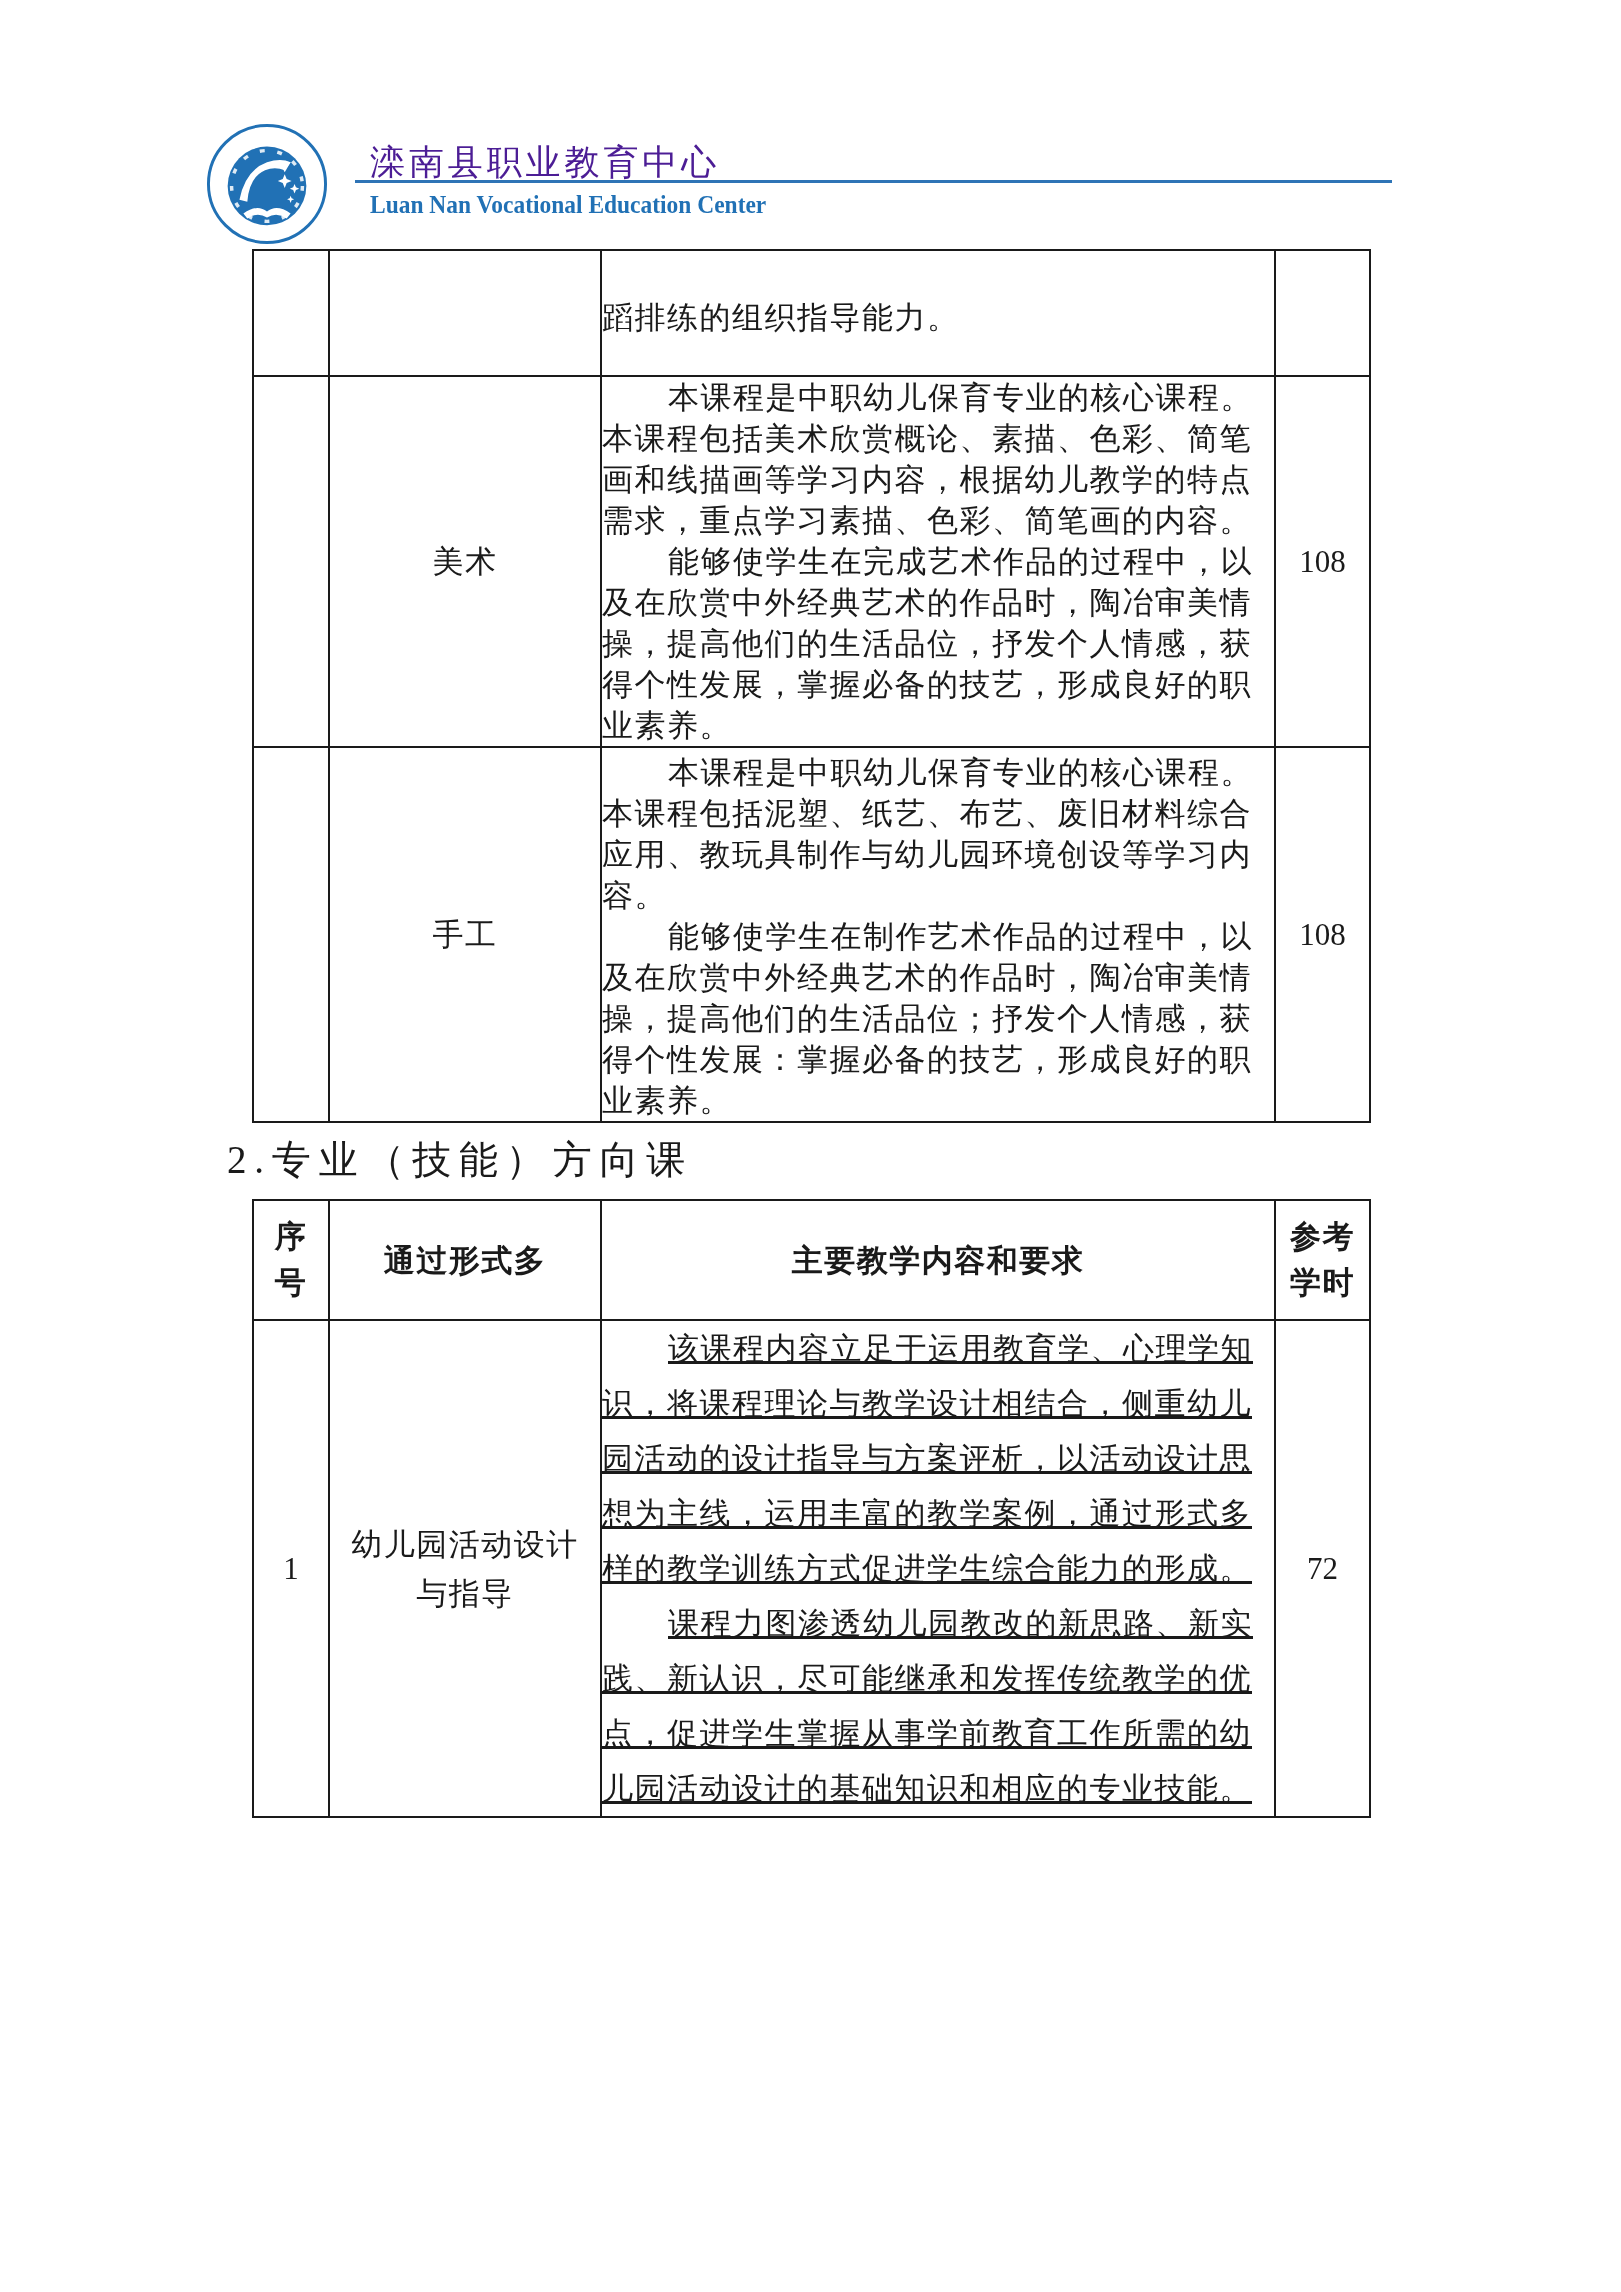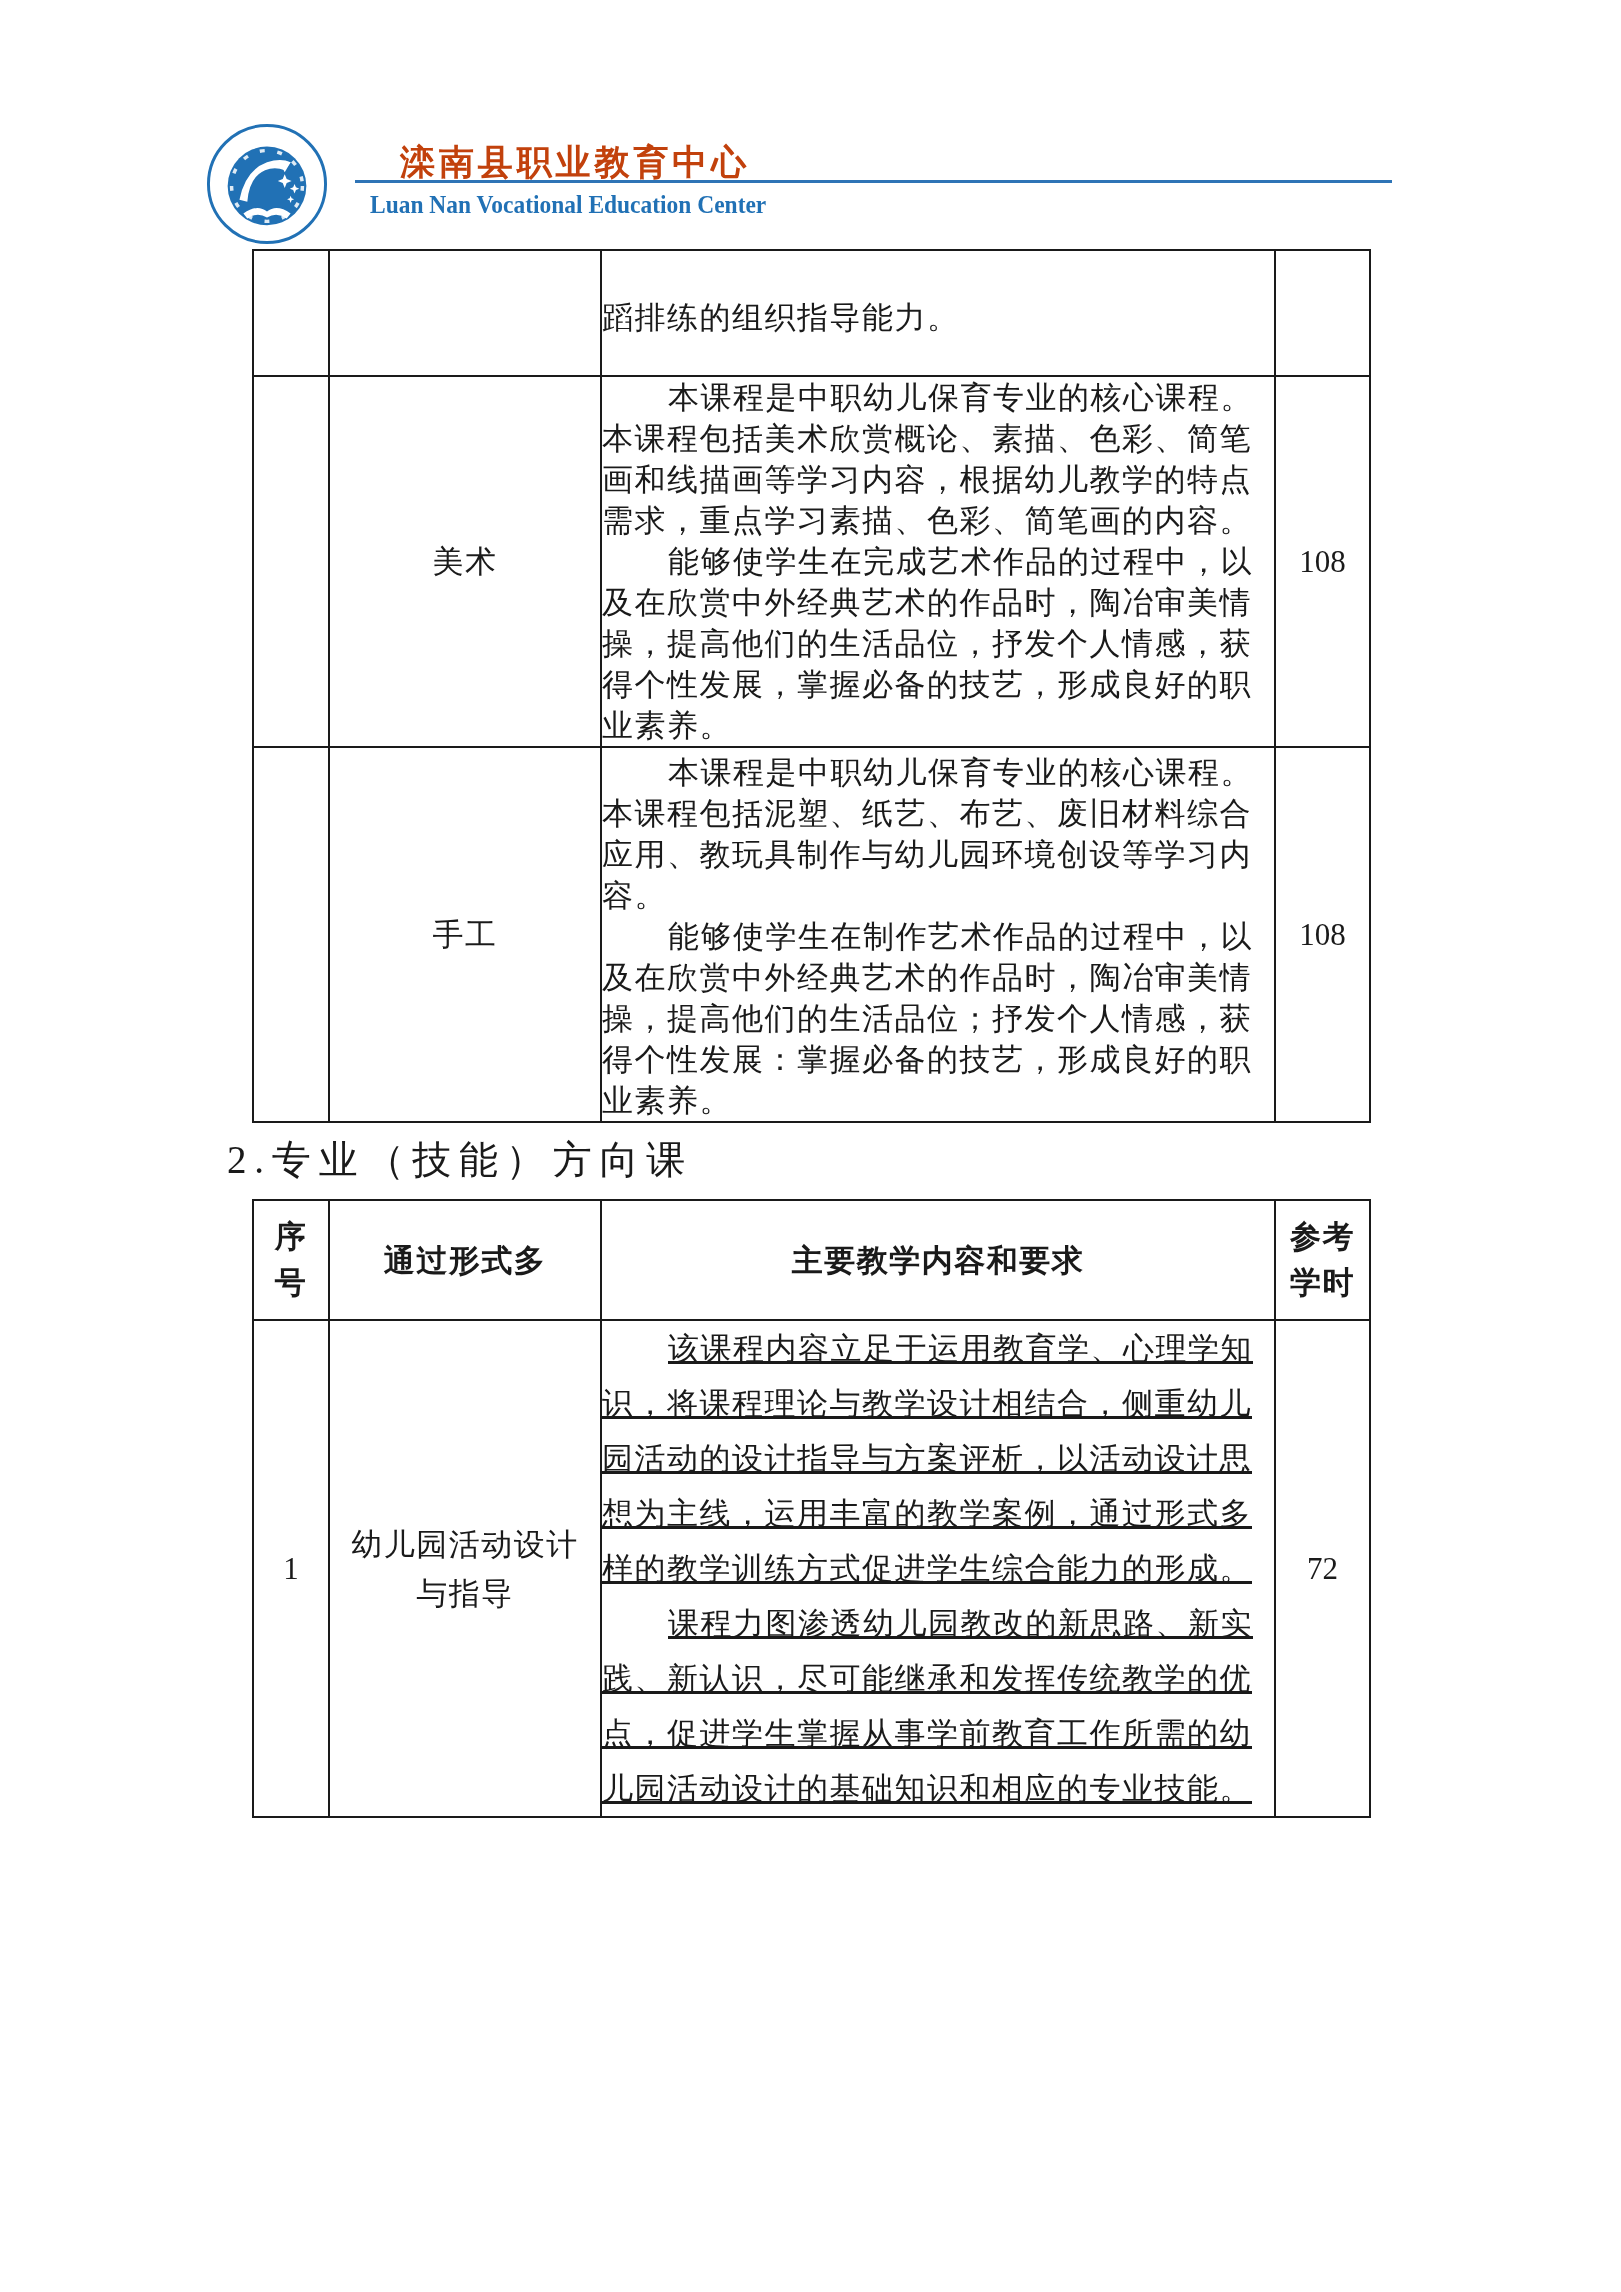--- a/index.html
+++ b/index.html
@@ -8,22 +8,22 @@
     width:1621px;height:2293px;
     background:#ffffff;
     font-family:"Liberation Serif",serif;
     color:#1a1a1a;
     overflow:hidden;
   }
   
   .logo{position:absolute;left:206px;top:123px;width:122px;height:122px;}
   .org-cn{
     position:absolute;left:370px;top:139px;
-    font-size:35px;font-weight:700;letter-spacing:3.9px;
-    color:#c2410c;font-family:"Liberation Serif",serif;margin-left:30px;
+    font-size:35px;font-weight:400;letter-spacing:3.9px;
+    color:#4c1d95;font-family:"Liberation Serif",serif;
   }
   .head-rule{position:absolute;left:355px;top:180px;width:1037px;height:2.9px;background:#2e74b6;}
   .org-en{
     position:absolute;left:370px;top:190px;
     font-size:25.5px;font-weight:700;color:#2171b5;
     font-family:"Liberation Serif",serif;
     transform:scaleX(.92);transform-origin:left center;
     white-space:nowrap;
   }
   

